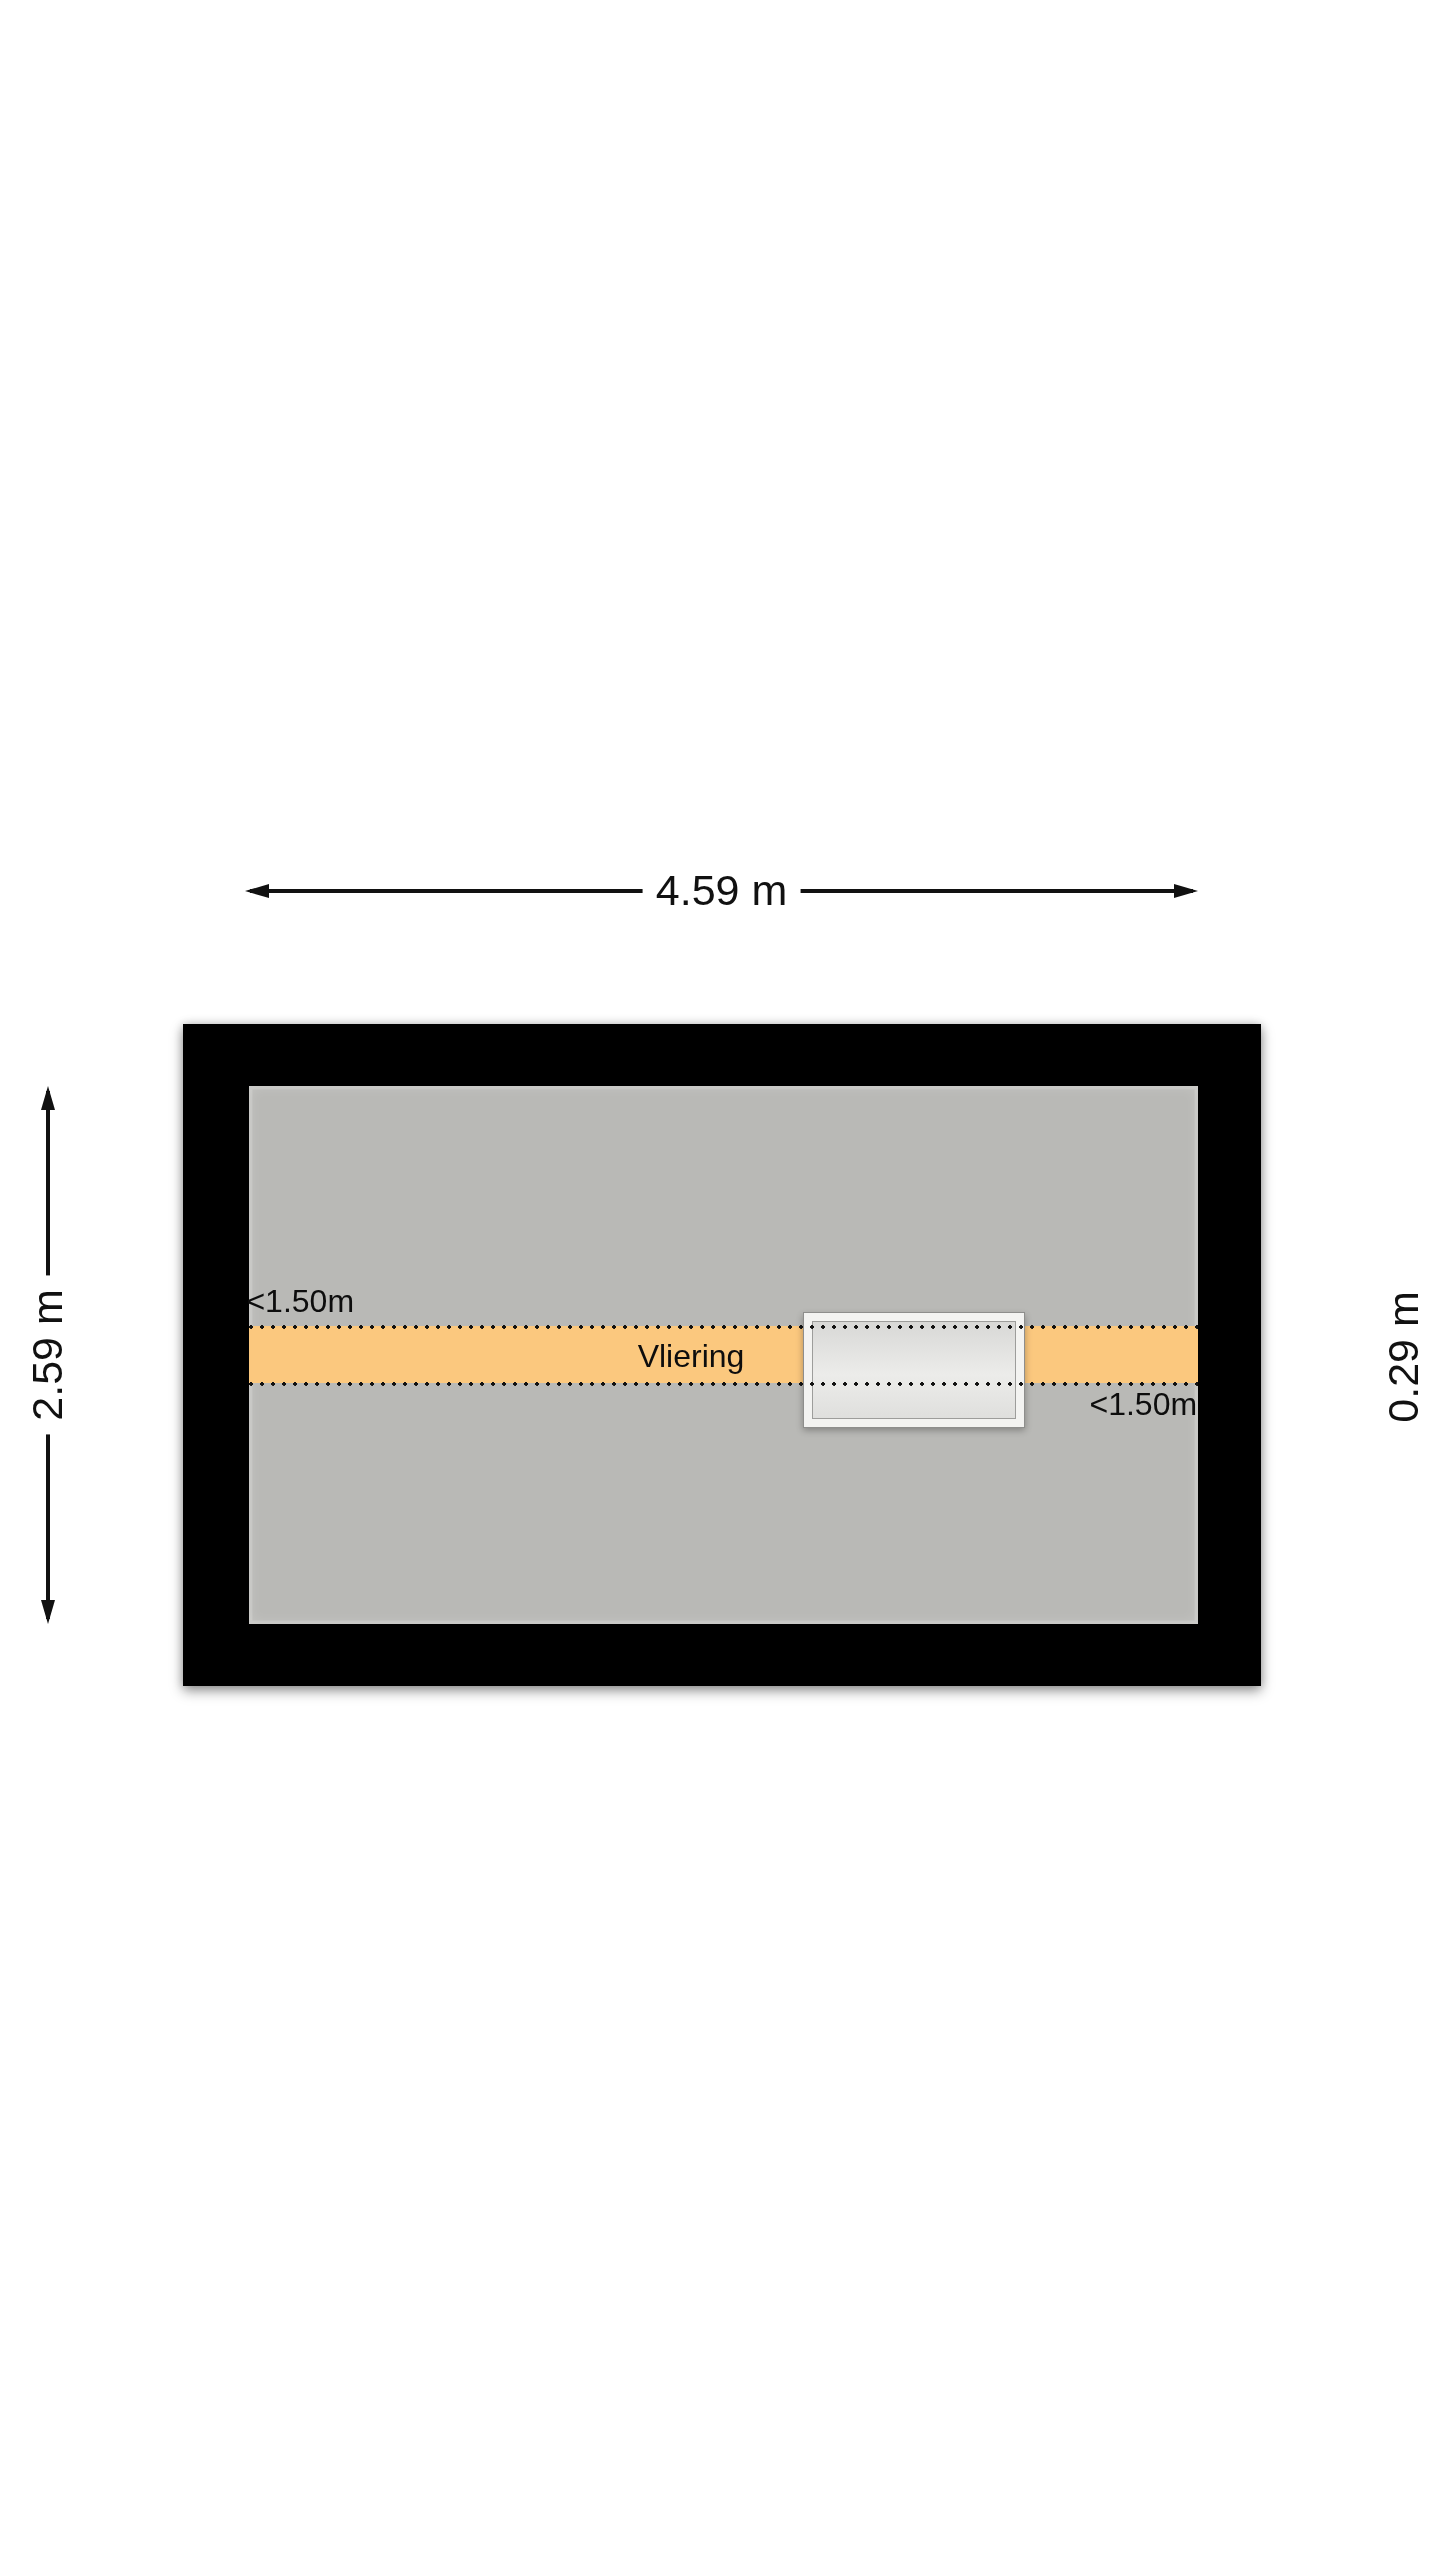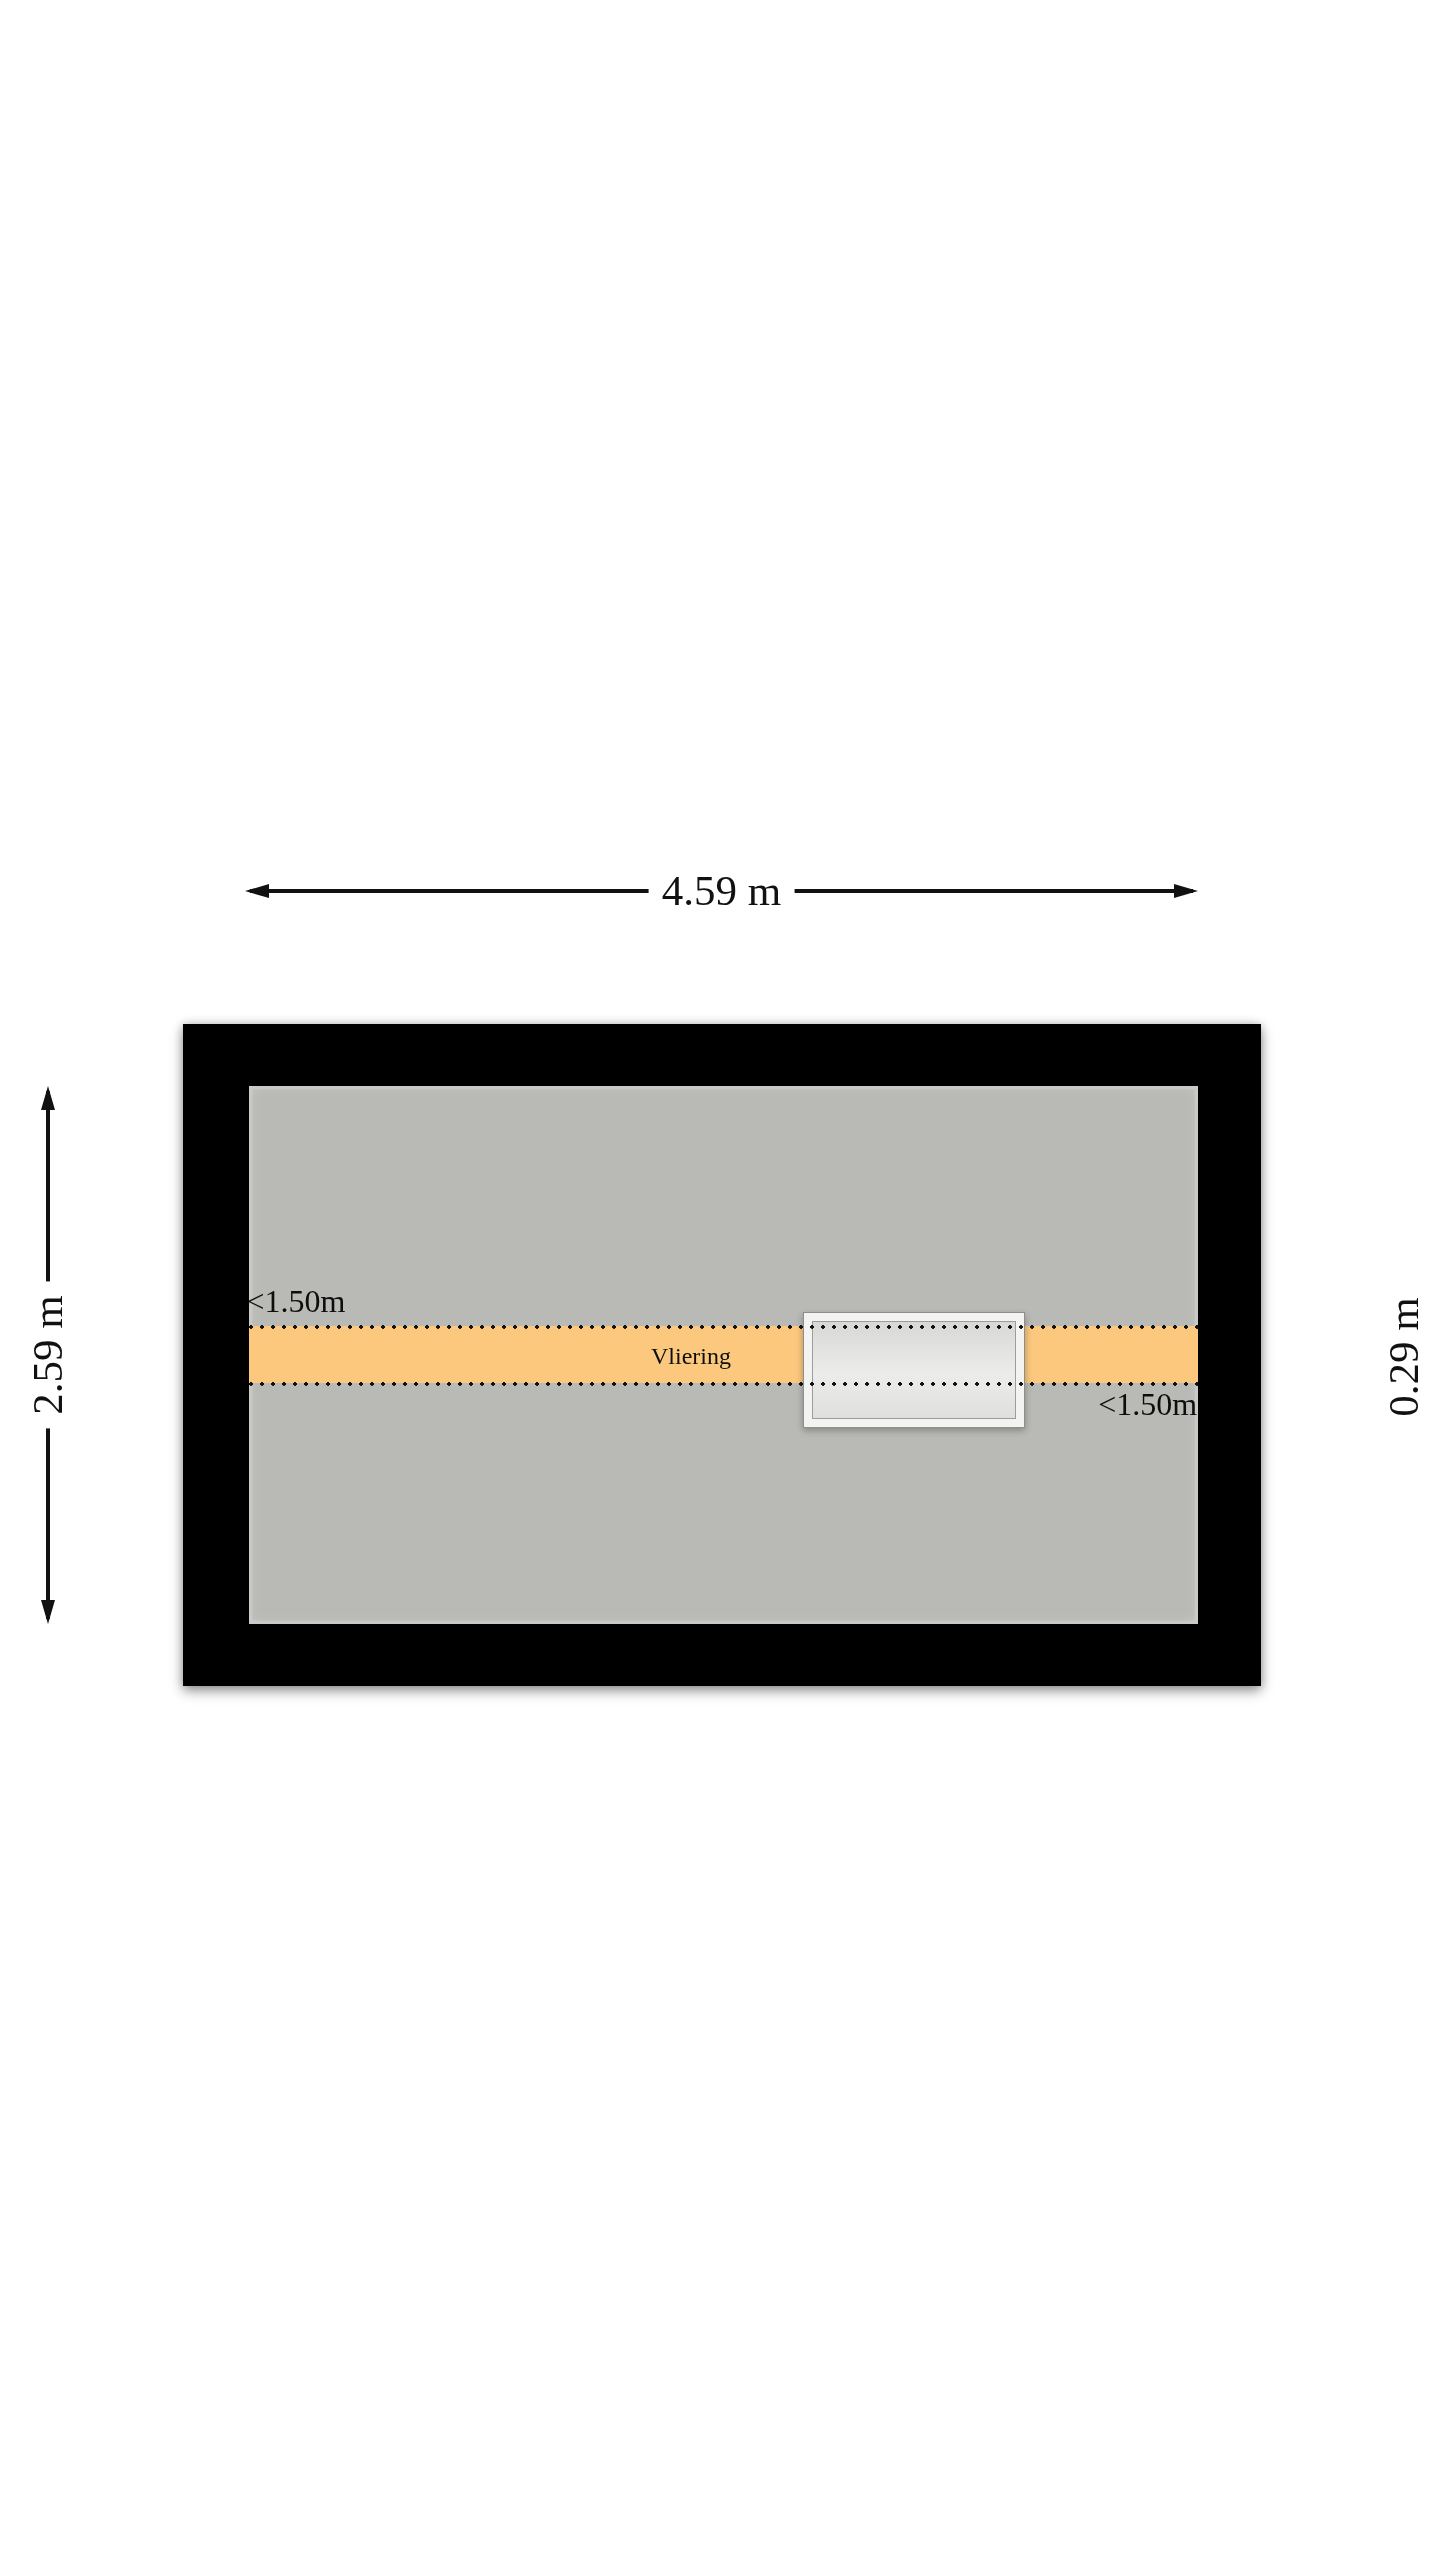--- a/index.html
+++ b/index.html
@@ -3,21 +3,21 @@
 <meta charset="utf-8">
 <style>
   html,body{margin:0;padding:0;}
   body{
     width:1449px;height:2576px;position:relative;
     background:var(--background,#ffffff);
     font-family:"Liberation Sans","DejaVu Sans",sans-serif;
     color:var(--text,#111111);
     overflow:hidden;
   }
-  .canvas{position:absolute;inset:0;font-family:Liberation Serif, serif;}
+  .canvas{position:absolute;inset:0;}
 
   
   .dim{position:absolute;}
   .dim-h{left:245px;top:872px;width:953px;height:38px;}
   .dim-v{left:29px;top:1086px;width:38px;height:538px;}
   .dim-line-h{position:absolute;left:5.2px;right:5.2px;top:50%;margin-top:-1.7px;height:3.4px;background:var(--text,#111);}
   .dim-line-v{position:absolute;top:5.2px;bottom:5.2px;left:50%;margin-left:-1.7px;width:3.4px;background:var(--text,#111);}
   .ah{position:absolute;width:0;height:0;border-style:solid;}
   .ah-left{left:0;top:50%;transform:translateY(-50%);border-width:7.7px 24px 7.7px 0;border-color:transparent var(--text,#111) transparent transparent;}
   .ah-right{right:0;top:50%;transform:translateY(-50%);border-width:7.7px 0 7.7px 24px;border-color:transparent transparent transparent var(--text,#111);}
@@ -63,21 +63,21 @@
   }
   .dots{
     position:absolute;left:0;right:0;height:4.3px;z-index:3;
     background-image:radial-gradient(circle at 2.1px 2.1px, var(--dotted-line,#111) 1.7px, rgba(0,0,0,0) 2.1px);
     background-size:11px 4.3px;background-repeat:repeat-x;
   }
   .dots-top{top:239px;}
   .dots-bottom{top:296px;}
   .room-label{
     position:absolute;left:442px;top:270px;transform:translate(-50%,-50%);
-    font-size:24px;line-height:1;white-space:nowrap;z-index:4;color:#0d0d0d;
+    font-size:32px;line-height:1;white-space:nowrap;z-index:4;color:#0d0d0d;
   }
   .clr{position:absolute;font-size:32px;line-height:1;white-space:nowrap;z-index:4;color:#0d0d0d;}
   .clr-tl{left:-2.6px;top:199px;}
   .clr-br{right:0.9px;top:302px;text-align:right;}
 </style>
 </head>
 <body>
 
 <div class="canvas">
 

